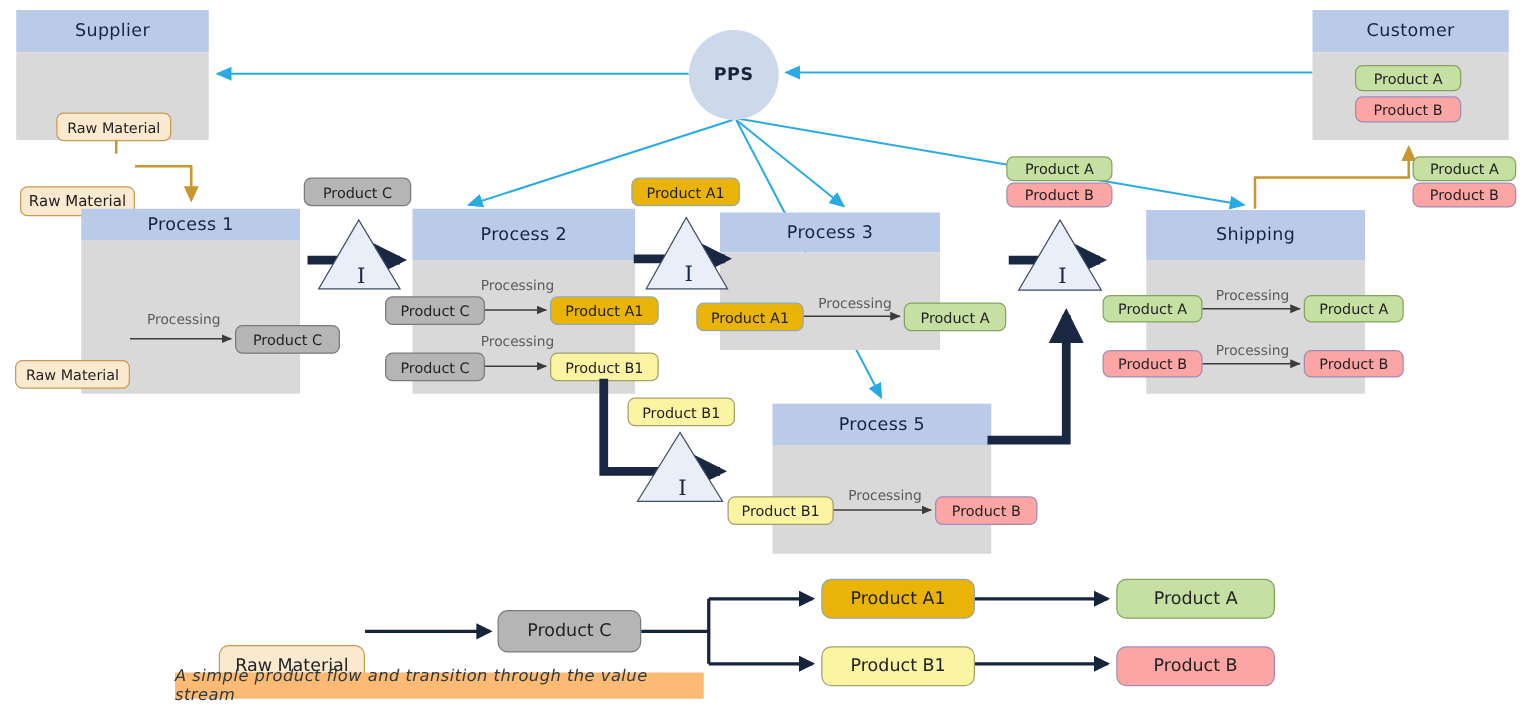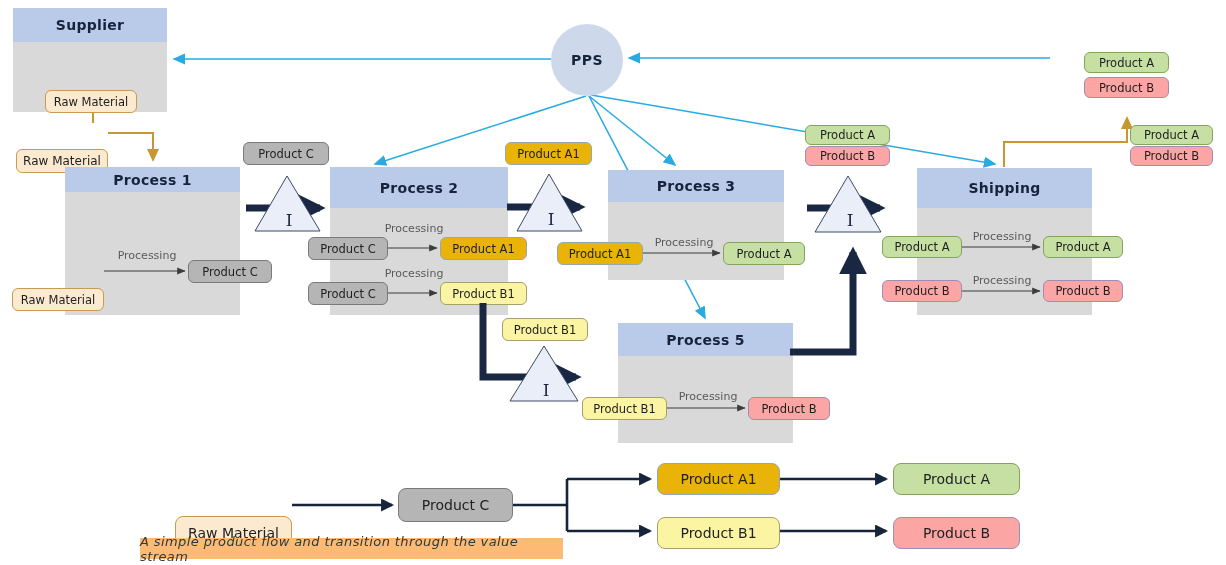--- a/index.html
+++ b/index.html
@@ -2,21 +2,21 @@
 <html><head>
 <meta charset="utf-8">
 <style>
   html,body{margin:0;padding:0;background:#ffffff;}
   #stage{
     position:relative;width:1226px;height:565px;background:#ffffff;
     font-family:"DejaVu Sans","Liberation Sans",sans-serif;overflow:hidden;
   }
   svg.layer{position:absolute;left:0;top:0;width:1226px;height:565px;pointer-events:none;}
   .pbox{position:absolute;display:flex;flex-direction:column;}
-  .phdr{background:#b9cbe9;color:#17233d;font-weight:bold;font-size:14px;
+  .phdr{background:#b9cbe9;color:#17233d;font-weight:normal;font-size:14px;
         display:flex;align-items:center;justify-content:center;letter-spacing:.3px;}
   .pbody{flex:1;background:#d9d9d9;}
   .chip{position:absolute;border:1px solid #8c8c8c;border-radius:6px;box-sizing:border-box;
         display:flex;align-items:center;justify-content:center;
         font-size:11.5px;color:#1f1f1f;white-space:nowrap;background:#eee;}
   .chip-raw{background:#fcead0;border-color:#c79a55;margin-top:28px;}
   .chip-c{background:#b5b5b5;border-color:#7a7a7a;}
   .chip-a1{background:#eab308;border-color:#93a9b2;}
   .chip-b1{background:#fbf5a3;border-color:#a3a06a;text-align:center;}
   .chip-a{background:#c5e0a2;border-color:#85a35c;}
@@ -60,34 +60,38 @@
   </svg>
 
   <div class="pbox" style="left:13px;top:8px;width:154px;height:104px">
     <div class="phdr" style="height:34px">Supplier</div>
     <div class="pbody"></div>
   </div>
   <div class="chip chip-raw" style="left:45px;top:62px;width:92px;height:23px">Raw Material</div>
 
   <div class="pps">PPS</div>
 
+  <div class="pbox" style="left:1050px;top:8px;width:157px;height:104px">
+    <div class="phdr" style="height:34px">Customer</div>
+    <div class="pbody"></div>
+  </div>
   <div class="chip chip-a" style="left:1084px;top:52px;width:85px;height:21px">Product A</div>
   <div class="chip chip-b" style="left:1084px;top:77px;width:85px;height:21px">Product B</div>
 
   <div class="chip chip-raw" style="left:16px;top:121px;width:92px;height:24px;font-size:12px">Raw Material</div>
 
   <div class="pbox" style="left:65px;top:167px;width:175px;height:148px">
     <div class="phdr" style="height:25px">Process 1</div>
     <div class="pbody"></div>
   </div>
   <div class="pbox" style="left:330px;top:167px;width:178px;height:148px">
     <div class="phdr" style="height:41px">Process 2</div>
     <div class="pbody"></div>
   </div>
-  <div class="pbox" style="left:608px;top:170px;width:176px;height:110px">
+  <div class="pbox" style="left:576px;top:170px;width:176px;height:110px">
     <div class="phdr" style="height:32px">Process 3</div>
     <div class="pbody"></div>
   </div>
   <div class="pbox" style="left:618px;top:323px;width:175px;height:120px">
     <div class="phdr" style="height:33px">Process 5</div>
     <div class="pbody"></div>
   </div>
   <div class="pbox" style="left:917px;top:168px;width:175px;height:147px">
     <div class="phdr" style="height:40px">Shipping</div>
     <div class="pbody"></div>

